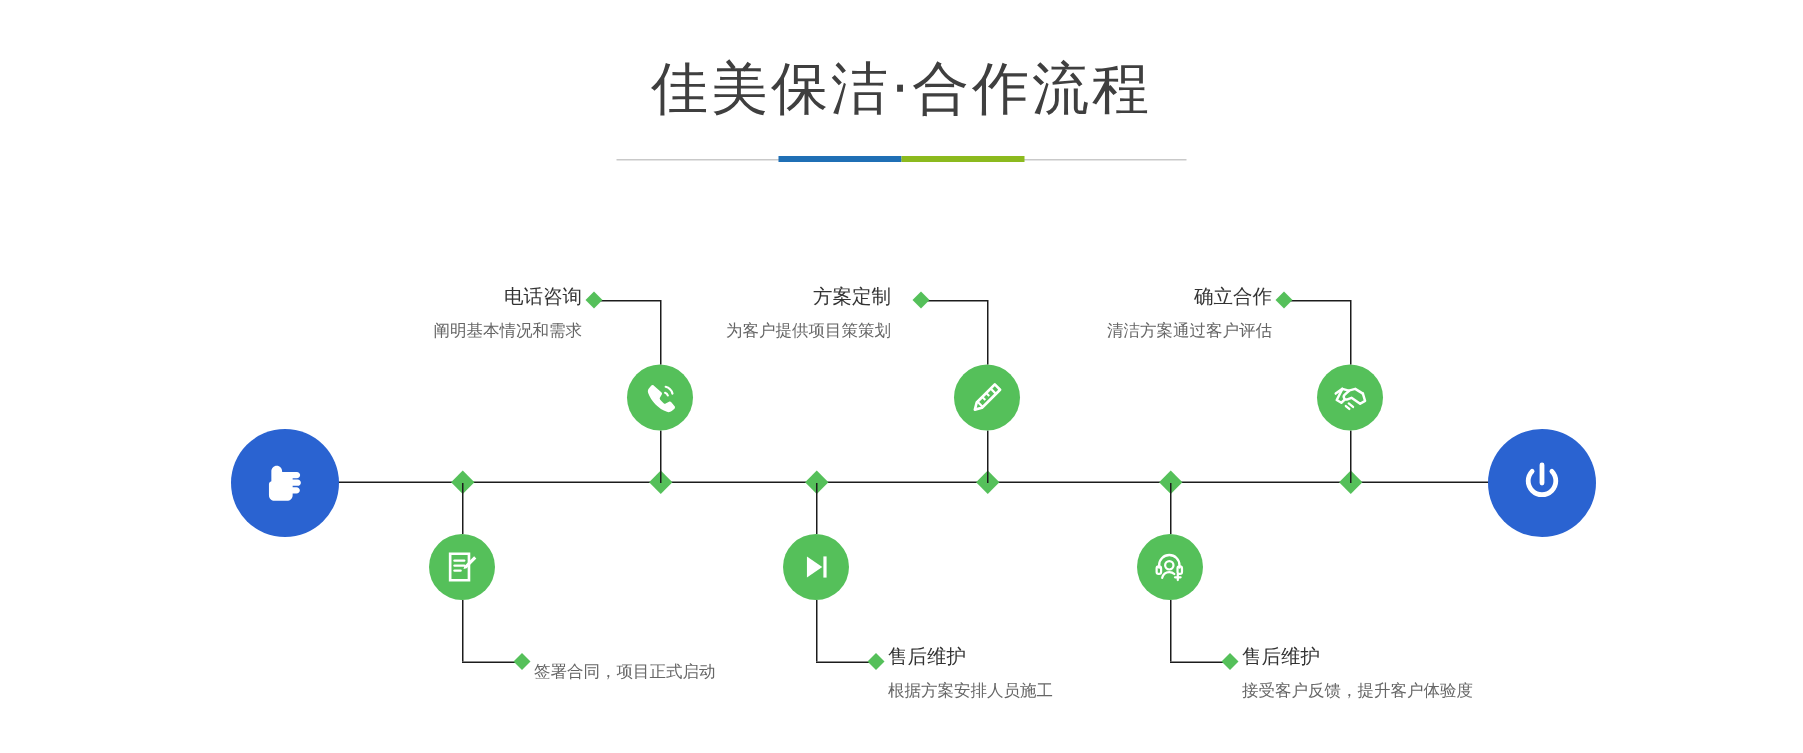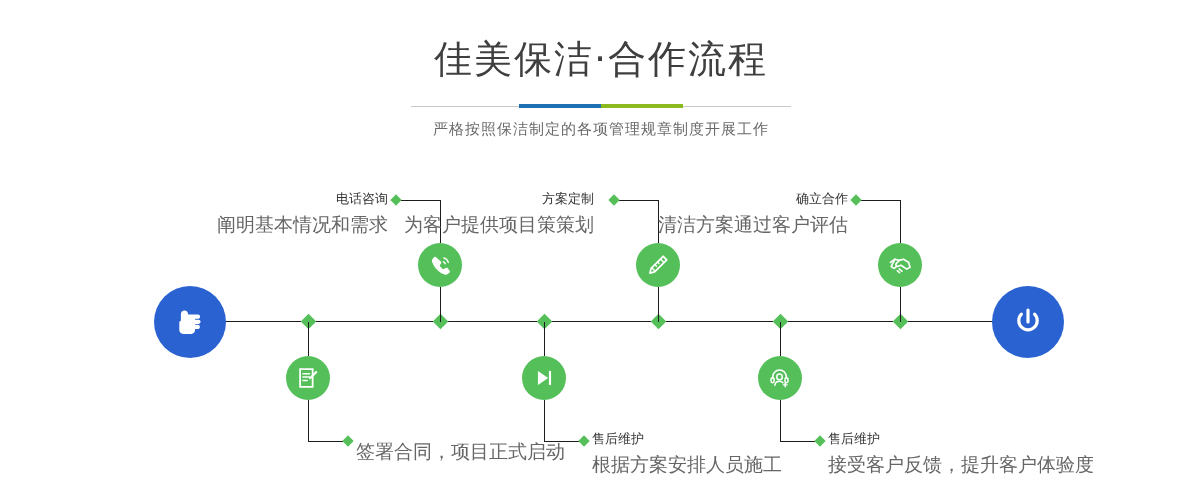--- a/index.html
+++ b/index.html
@@ -66,40 +66,39 @@
   .lbl-diam{
     position:absolute;width:8px;height:8px;background:#55c05a;transform:rotate(45deg);
   }
 
   .lbl{position:absolute;}
   .lbl .t{
     font-size:13px;color:#333333;white-space:nowrap;line-height:1;
     font-family:"DejaVu Sans","Liberation Sans",sans-serif;
   }
   .lbl .s{
-    font-size:19px;color:#666666;white-space:nowrap;line-height:1;margin-top:10px;
+    font-size:11px;color:#666666;white-space:nowrap;line-height:1;margin-top:10px;
     font-family:"DejaVu Sans","Liberation Sans",sans-serif;
   }
   .lbl.top{text-align:right;}
   .lbl.bottom{text-align:left;}
   .lbl.bottom .s{text-align:right;}
 </style>
 </head>
 <body>
 
 <div id="root">
 
   <div class="header">
     <div class="title">佳美保洁·合作流程</div>
     <div class="divider">
       <div class="line"></div>
       <div class="seg-blue"></div>
       <div class="seg-green"></div>
     </div>
-    <div class="subtitle">严格按照保洁制定的各项管理规章制度开展工作</div>
   </div>
 
   <div class="axis"></div>
 
   <div class="endpoint left">
     <span>
       <svg width="40" height="40" viewBox="0 0 40 40">
         <path fill="#ffffff" d="M14.5 8.5c-2.1 0-3.6 1.7-3.6 3.8v6.5c-.9.2-1.6 1-1.6 2v7.3c0 2.1 1.7 3.8 3.8 3.8h8.2c2.1 0 3.8-1.7 3.8-3.8v-1.1h2.6c1.2 0 2.2-.9 2.2-2.1s-1-2.1-2.2-2.1h-2.6v-.9h3.3c1.2 0 2.2-.9 2.2-2.1s-1-2.1-2.2-2.1h-3.3v-.9h2.8c1.2 0 2.2-.9 2.2-2.1s-1-2.1-2.2-2.1H18.1v-.3c0-2.1-1.5-3.8-3.6-3.8z"></path>
       </svg>
     </span>

